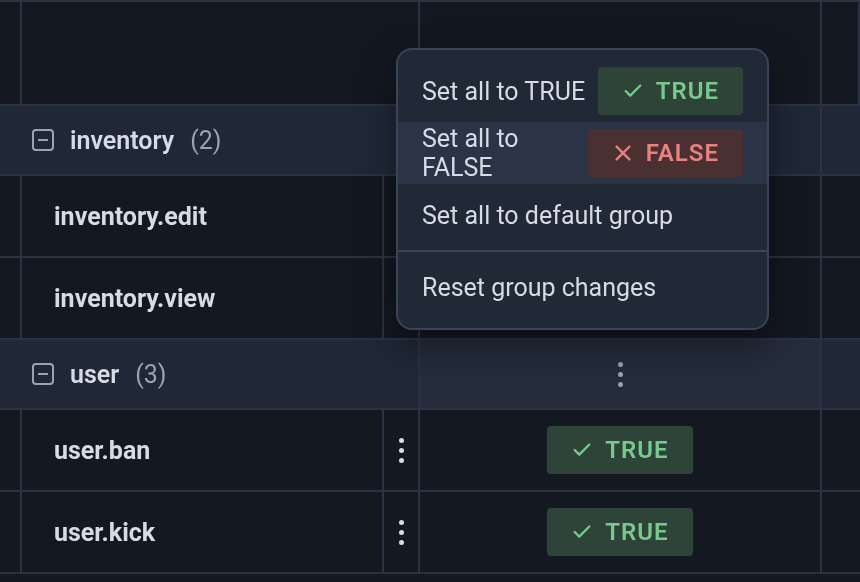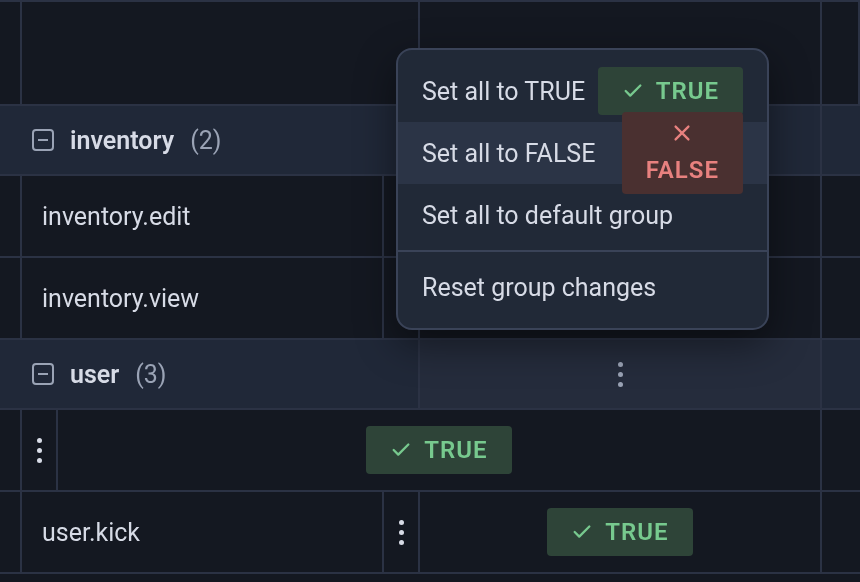--- a/index.html
+++ b/index.html
@@ -69,21 +69,21 @@
   }
   .collapse-box .dash{width:10px;height:2px;background:var(--text-dim);}
   .group-name{font-weight:600;}
   .group-count{color:var(--text-dim);}
 
   
   .leaf-row{height:82px;}
   .leaf-row .cell-a{flex:0 0 22px;height:100%;border-right:2px solid var(--border);}
   .leaf-row .cell-name{
     flex:0 0 362px;height:100%;border-right:2px solid var(--border);
-    display:flex;align-items:center;padding-left:20px;font-weight:400;
+    display:flex;align-items:center;padding-left:32px;font-weight:700;
   }
   .leaf-row .cell-dots{
     flex:0 0 36px;height:100%;border-right:2px solid var(--border);
     display:flex;align-items:center;justify-content:center;
   }
   .leaf-row .cell-value{
     flex:1;height:100%;border-right:2px solid var(--border);
     display:flex;align-items:center;justify-content:center;
   }
   .leaf-row .cell-end{flex:0 0 38px;height:100%;}
@@ -91,21 +91,21 @@
   .dots-v{display:flex;flex-direction:column;gap:5px;}
   .dots-v span{width:5px;height:5px;border-radius:50%;background:var(--text);}
   .dots-v-light span{background:var(--text-dim);}
 
   .badge{
     display:inline-flex;align-items:center;gap:12px;
     padding:10px 24px;border-radius:4px;
     font-weight:600;letter-spacing:1px;font-size:24px;
   }
   .badge.true{background:var(--true-bg);color:var(--true-fg);}
-  .badge.false{background:var(--false-bg);color:var(--false-fg);flex-direction:column;}
+  .badge.false{background:var(--false-bg);color:var(--false-fg);}
   .badge svg{width:22px;height:22px;flex-shrink:0;}
 
   
   .menu{
     position:absolute;
     left:396px;top:48px;
     width:373px;
     background:var(--menu-bg);
     border:2px solid var(--menu-border);
     border-radius:16px;
@@ -174,20 +174,21 @@
         <span></span>
         <span></span>
         <span></span>
       </span>
   </div>
   <div class="cell-end"></div>
 </div>
 
 <div class="row leaf-row">
   <div class="cell-a"></div>
+  <div class="cell-name">user.ban</div>
   <div class="cell-dots">
     <span class="dots-v">
         <span></span>
         <span></span>
         <span></span>
       </span>
   </div>
   <div class="cell-value">
     <span class="badge true">
       <svg viewBox="0 0 24 24">

